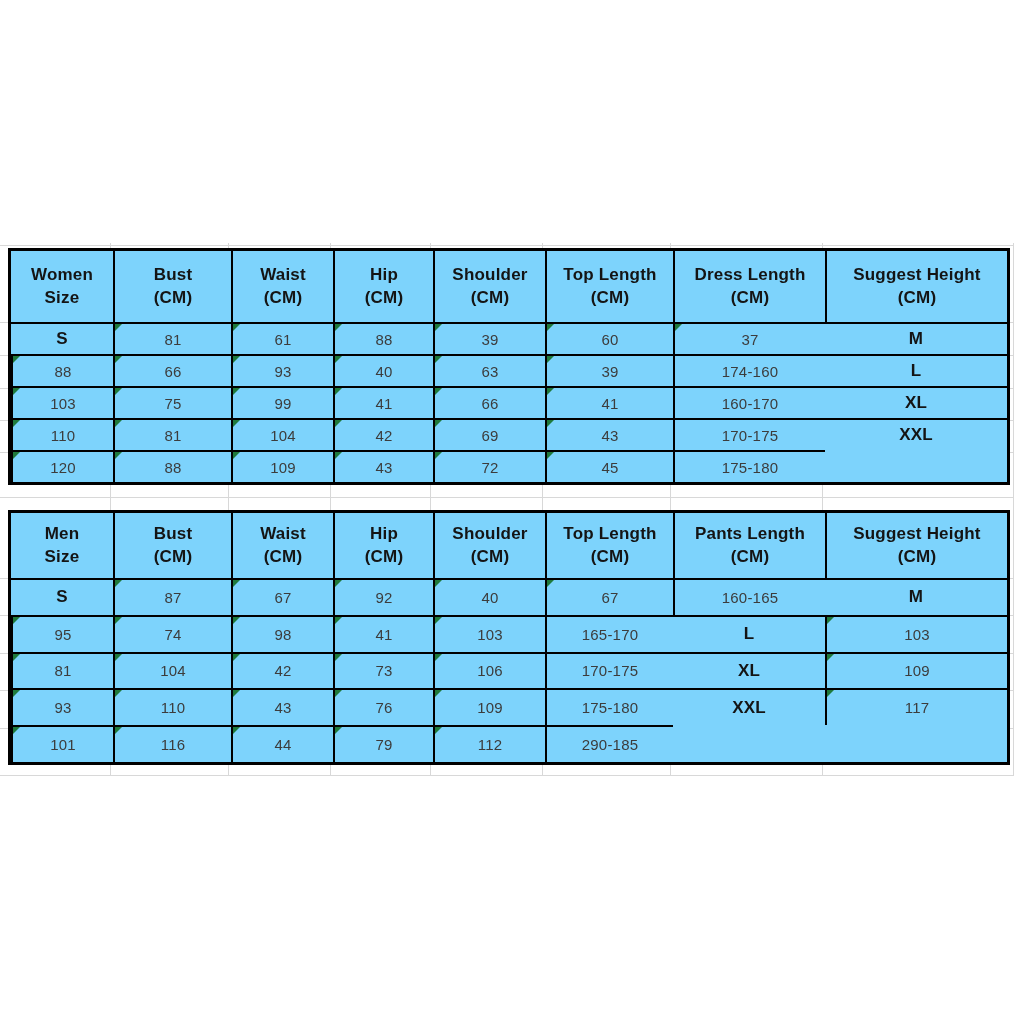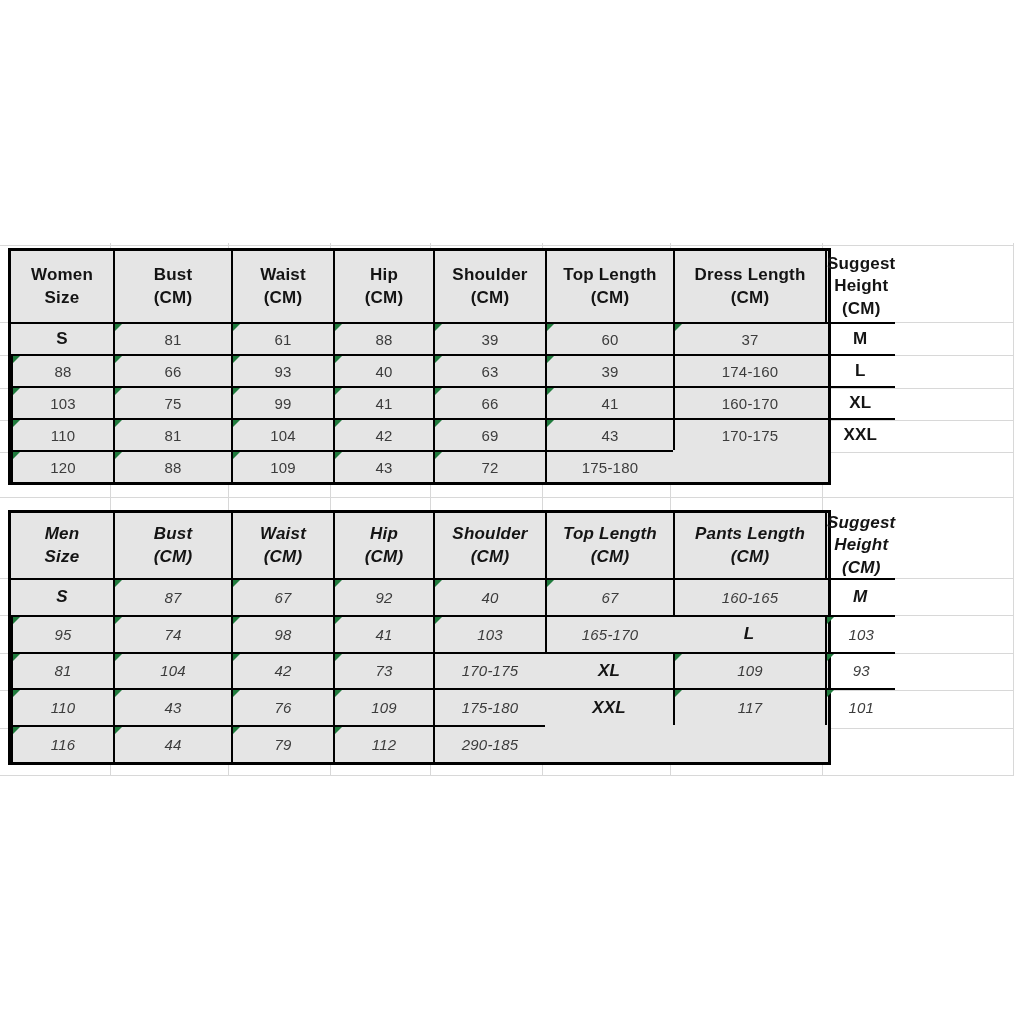--- a/index.html
+++ b/index.html
@@ -9,30 +9,30 @@
     height: 1019px;
     background: #ffffff;
     overflow: hidden;
     font-family: "Liberation Sans", sans-serif;
   }
   .sheet { position: absolute; left: 0; top: 0; width: 1019px; height: 1019px; z-index: 0; }
   .gridline { position: absolute; background: #d8d8d8; }
   .sztable {
     position: absolute;
     left: 8px;
-    width: 823px;
-    background: #e5e5e5;
+    width: 1002px;
+    background: #7dd3fc;
     border: 3px solid #000000;
     box-sizing: border-box;
     display: grid;
     grid-template-columns: 102px 118px 102px 100px 112px 128px 152px 1fr;
     z-index: 1;
   }
   .table-women { top: 248px; height: 237px; grid-template-rows: 71px repeat(5, 1fr); }
-  .table-men  { top: 510px; height: 255px; grid-template-rows: 65px repeat(5, 1fr); font-style: italic; }
+  .table-men  { top: 510px; height: 255px; grid-template-rows: 65px repeat(5, 1fr); }
   .cell {
     position: relative;
     box-sizing: border-box;
     display: flex;
     align-items: center;
     justify-content: center;
     font-size: 15px;
     color: #3c3c3c;
     letter-spacing: 0.2px;
   }
@@ -129,20 +129,21 @@
       <div class="cell row-line col-line">42<span class="tri"></span></div>
       <div class="cell row-line col-line">69<span class="tri"></span></div>
       <div class="cell row-line col-line">43<span class="tri"></span></div>
       <div class="cell row-line col-line">170-175</div>
       <div class="cell row-line size">XXL</div>
       <div class="cell row-line col-line">120<span class="tri"></span></div>
       <div class="cell row-line col-line">88<span class="tri"></span></div>
       <div class="cell row-line col-line">109<span class="tri"></span></div>
       <div class="cell row-line col-line">43<span class="tri"></span></div>
       <div class="cell row-line col-line">72<span class="tri"></span></div>
+      <div class="cell row-line col-line">45<span class="tri"></span></div>
       <div class="cell row-line col-line">175-180</div>
     </div>
   <div class="sztable table-men">
       <div class="cell header">Men
 Size</div>
       <div class="cell header col-line">Bust
 (CM)</div>
       <div class="cell header col-line">Waist
 (CM)</div>
       <div class="cell header col-line">Hip
@@ -168,20 +169,21 @@
       <div class="cell row-line col-line">98<span class="tri"></span></div>
       <div class="cell row-line col-line">41<span class="tri"></span></div>
       <div class="cell row-line col-line">103<span class="tri"></span></div>
       <div class="cell row-line col-line">165-170</div>
       <div class="cell row-line size">L</div>
       <div class="cell row-line col-line">103<span class="tri"></span></div>
       <div class="cell row-line col-line">81<span class="tri"></span></div>
       <div class="cell row-line col-line">104<span class="tri"></span></div>
       <div class="cell row-line col-line">42<span class="tri"></span></div>
       <div class="cell row-line col-line">73<span class="tri"></span></div>
+      <div class="cell row-line col-line">106<span class="tri"></span></div>
       <div class="cell row-line col-line">170-175</div>
       <div class="cell row-line size">XL</div>
       <div class="cell row-line col-line">109<span class="tri"></span></div>
       <div class="cell row-line col-line">93<span class="tri"></span></div>
       <div class="cell row-line col-line">110<span class="tri"></span></div>
       <div class="cell row-line col-line">43<span class="tri"></span></div>
       <div class="cell row-line col-line">76<span class="tri"></span></div>
       <div class="cell row-line col-line">109<span class="tri"></span></div>
       <div class="cell row-line col-line">175-180</div>
       <div class="cell row-line size">XXL</div>

